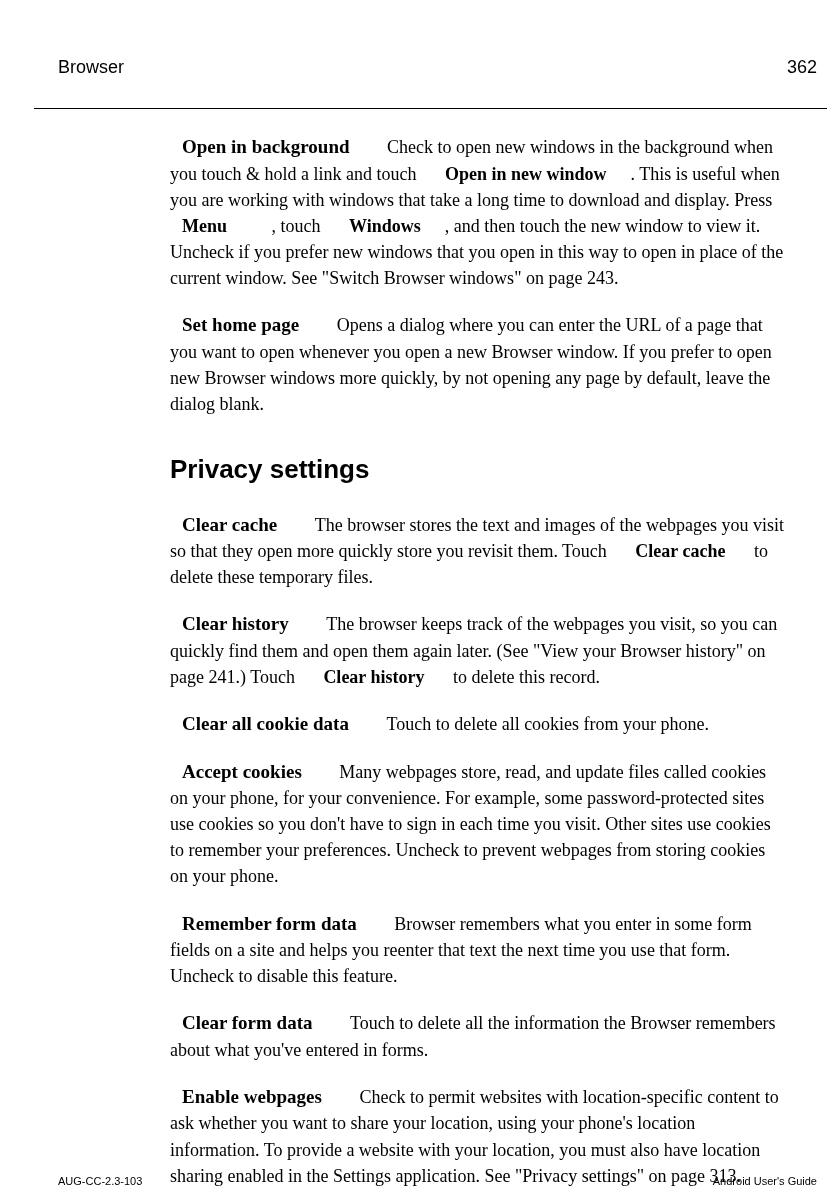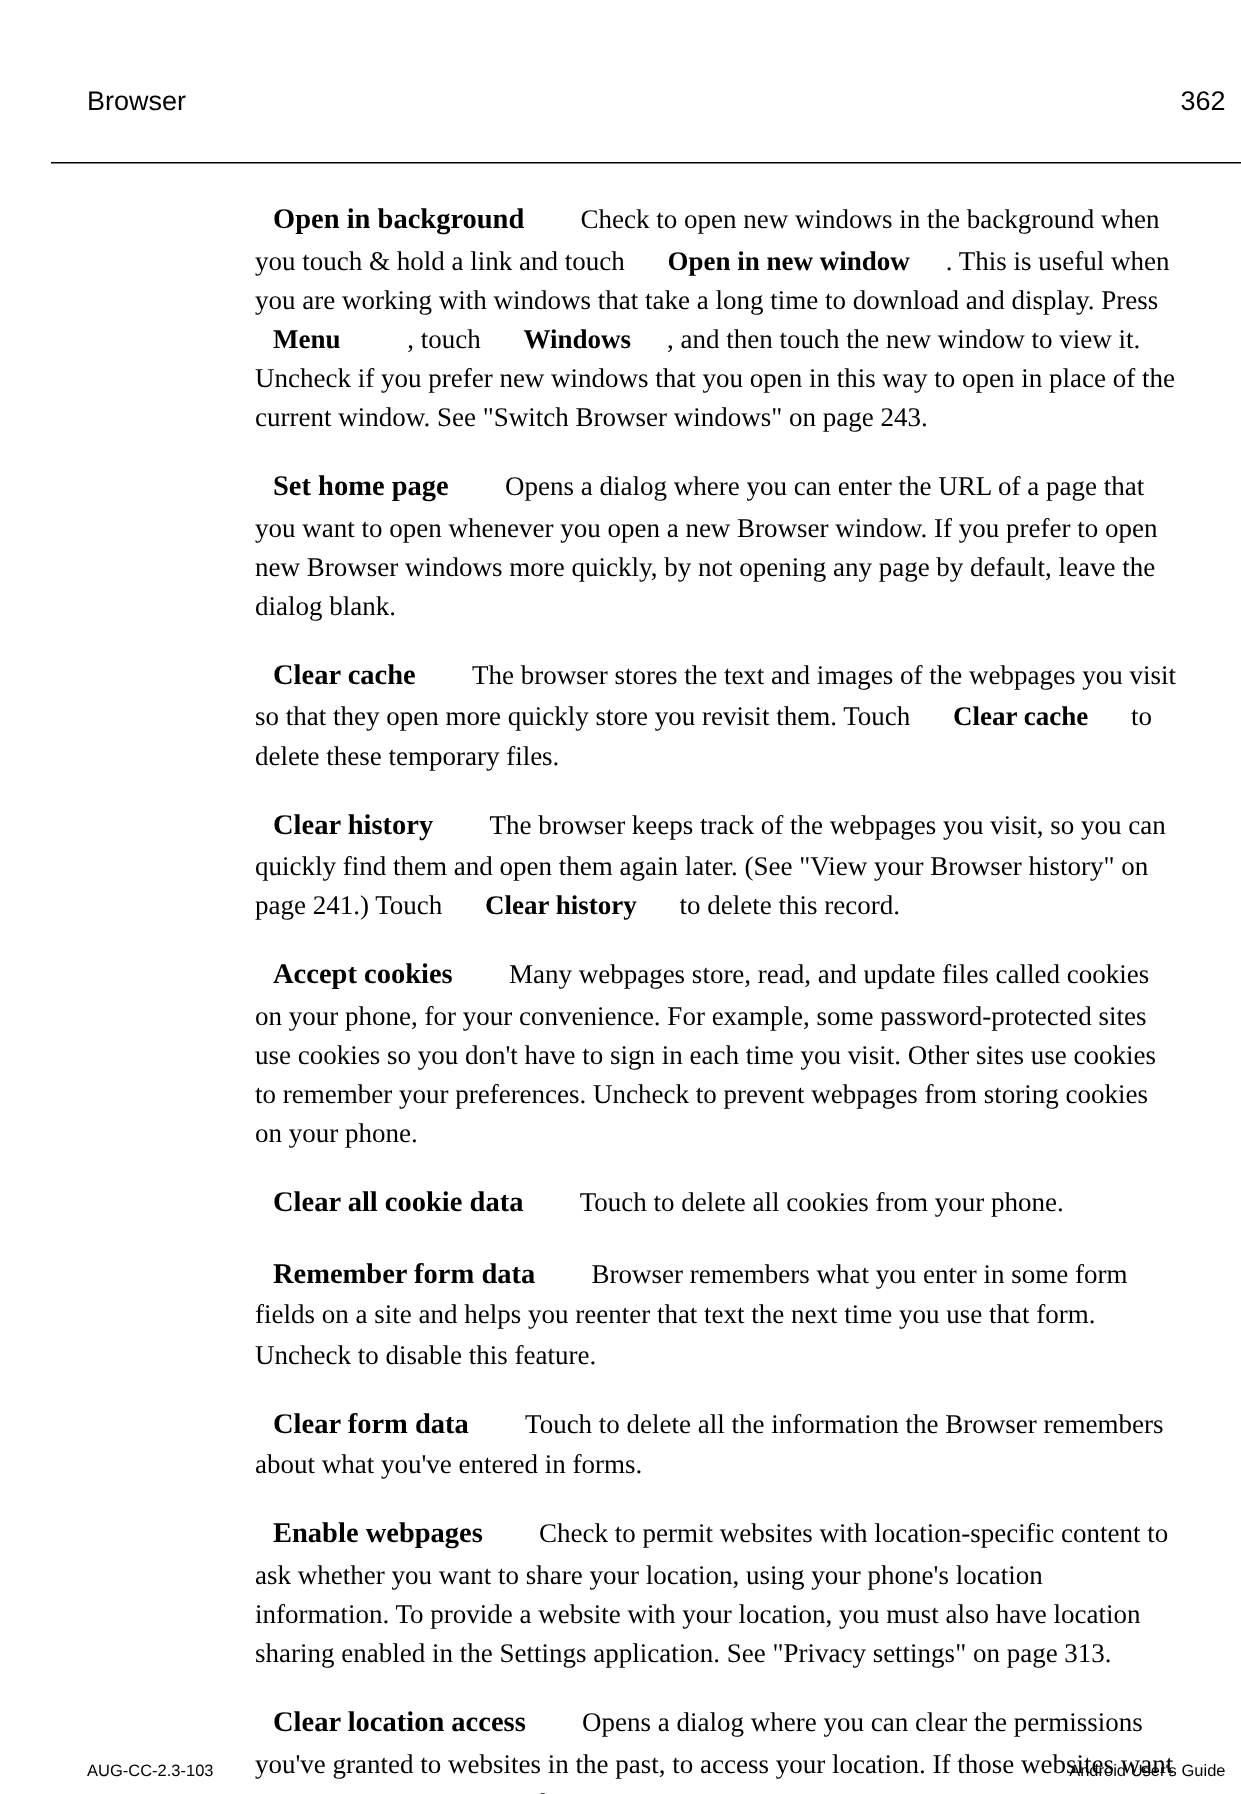--- a/index.html
+++ b/index.html
@@ -84,35 +84,36 @@
 <div class="content">
 
   <p class="para">
     <span class="lead">Open in background</span>&nbsp;&nbsp;&nbsp;<span>Check to open new windows in the background when you touch &amp; hold a link and touch </span><span class="strong-inline">Open in new window</span><span>. This is useful when you are working with windows that take a long time to download and display. Press </span><span class="strong-inline">Menu</span>&nbsp;<span class="menu-icon"><span></span><span></span><span></span></span><span>, touch </span><span class="strong-inline">Windows</span><span>, and then touch the new window to view it. Uncheck if you prefer new windows that you open in this way to open in place of the current window. See "Switch Browser windows" on page 243.</span>
   </p>
 
   <p class="para">
     <span class="lead">Set home page</span>&nbsp;&nbsp;&nbsp;<span>Opens a dialog where you can enter the URL of a page that you want to open whenever you open a new Browser window. If you prefer to open new Browser windows more quickly, by not opening any page by default, leave the dialog blank.</span>
   </p>
 
+  <h2 class="section-title">Privacy settings</h2>
 
   <p class="para">
     <span class="lead">Clear cache</span>&nbsp;&nbsp;&nbsp;<span>The browser stores the text and images of the webpages you visit so that they open more quickly store you revisit them. Touch </span><span class="strong-inline">Clear cache</span><span> to delete these temporary files.</span>
   </p>
 
   <p class="para">
     <span class="lead">Clear history</span>&nbsp;&nbsp;&nbsp;<span>The browser keeps track of the webpages you visit, so you can quickly find them and open them again later. (See "View your Browser history" on page 241.) Touch </span><span class="strong-inline">Clear history</span><span> to delete this record.</span>
   </p>
 
   <p class="para">
-    <span class="lead">Accept cookies</span>&nbsp;&nbsp;&nbsp;<span>Many webpages store, read, and update files called cookies on your phone, for your convenience. For example, some password-protected sites use cookies so you don't have to sign in each time you visit. Other sites use cookies to remember your preferences. Uncheck to prevent webpages from storing cookies on your phone.</span>
+    <span class="lead">Clear all cookie data</span>&nbsp;&nbsp;&nbsp;<span>Touch to delete all cookies from your phone.</span>
   </p>
 
   <p class="para">
-    <span class="lead">Clear all cookie data</span>&nbsp;&nbsp;&nbsp;<span>Touch to delete all cookies from your phone.</span>
+    <span class="lead">Accept cookies</span>&nbsp;&nbsp;&nbsp;<span>Many webpages store, read, and update files called cookies on your phone, for your convenience. For example, some password-protected sites use cookies so you don't have to sign in each time you visit. Other sites use cookies to remember your preferences. Uncheck to prevent webpages from storing cookies on your phone.</span>
   </p>
 
   <p class="para">
     <span class="lead">Remember form data</span>&nbsp;&nbsp;&nbsp;<span>Browser remembers what you enter in some form fields on a site and helps you reenter that text the next time you use that form. Uncheck to disable this feature.</span>
   </p>
 
   <p class="para">
     <span class="lead">Clear form data</span>&nbsp;&nbsp;&nbsp;<span>Touch to delete all the information the Browser remembers about what you've entered in forms.</span>
   </p>
 

